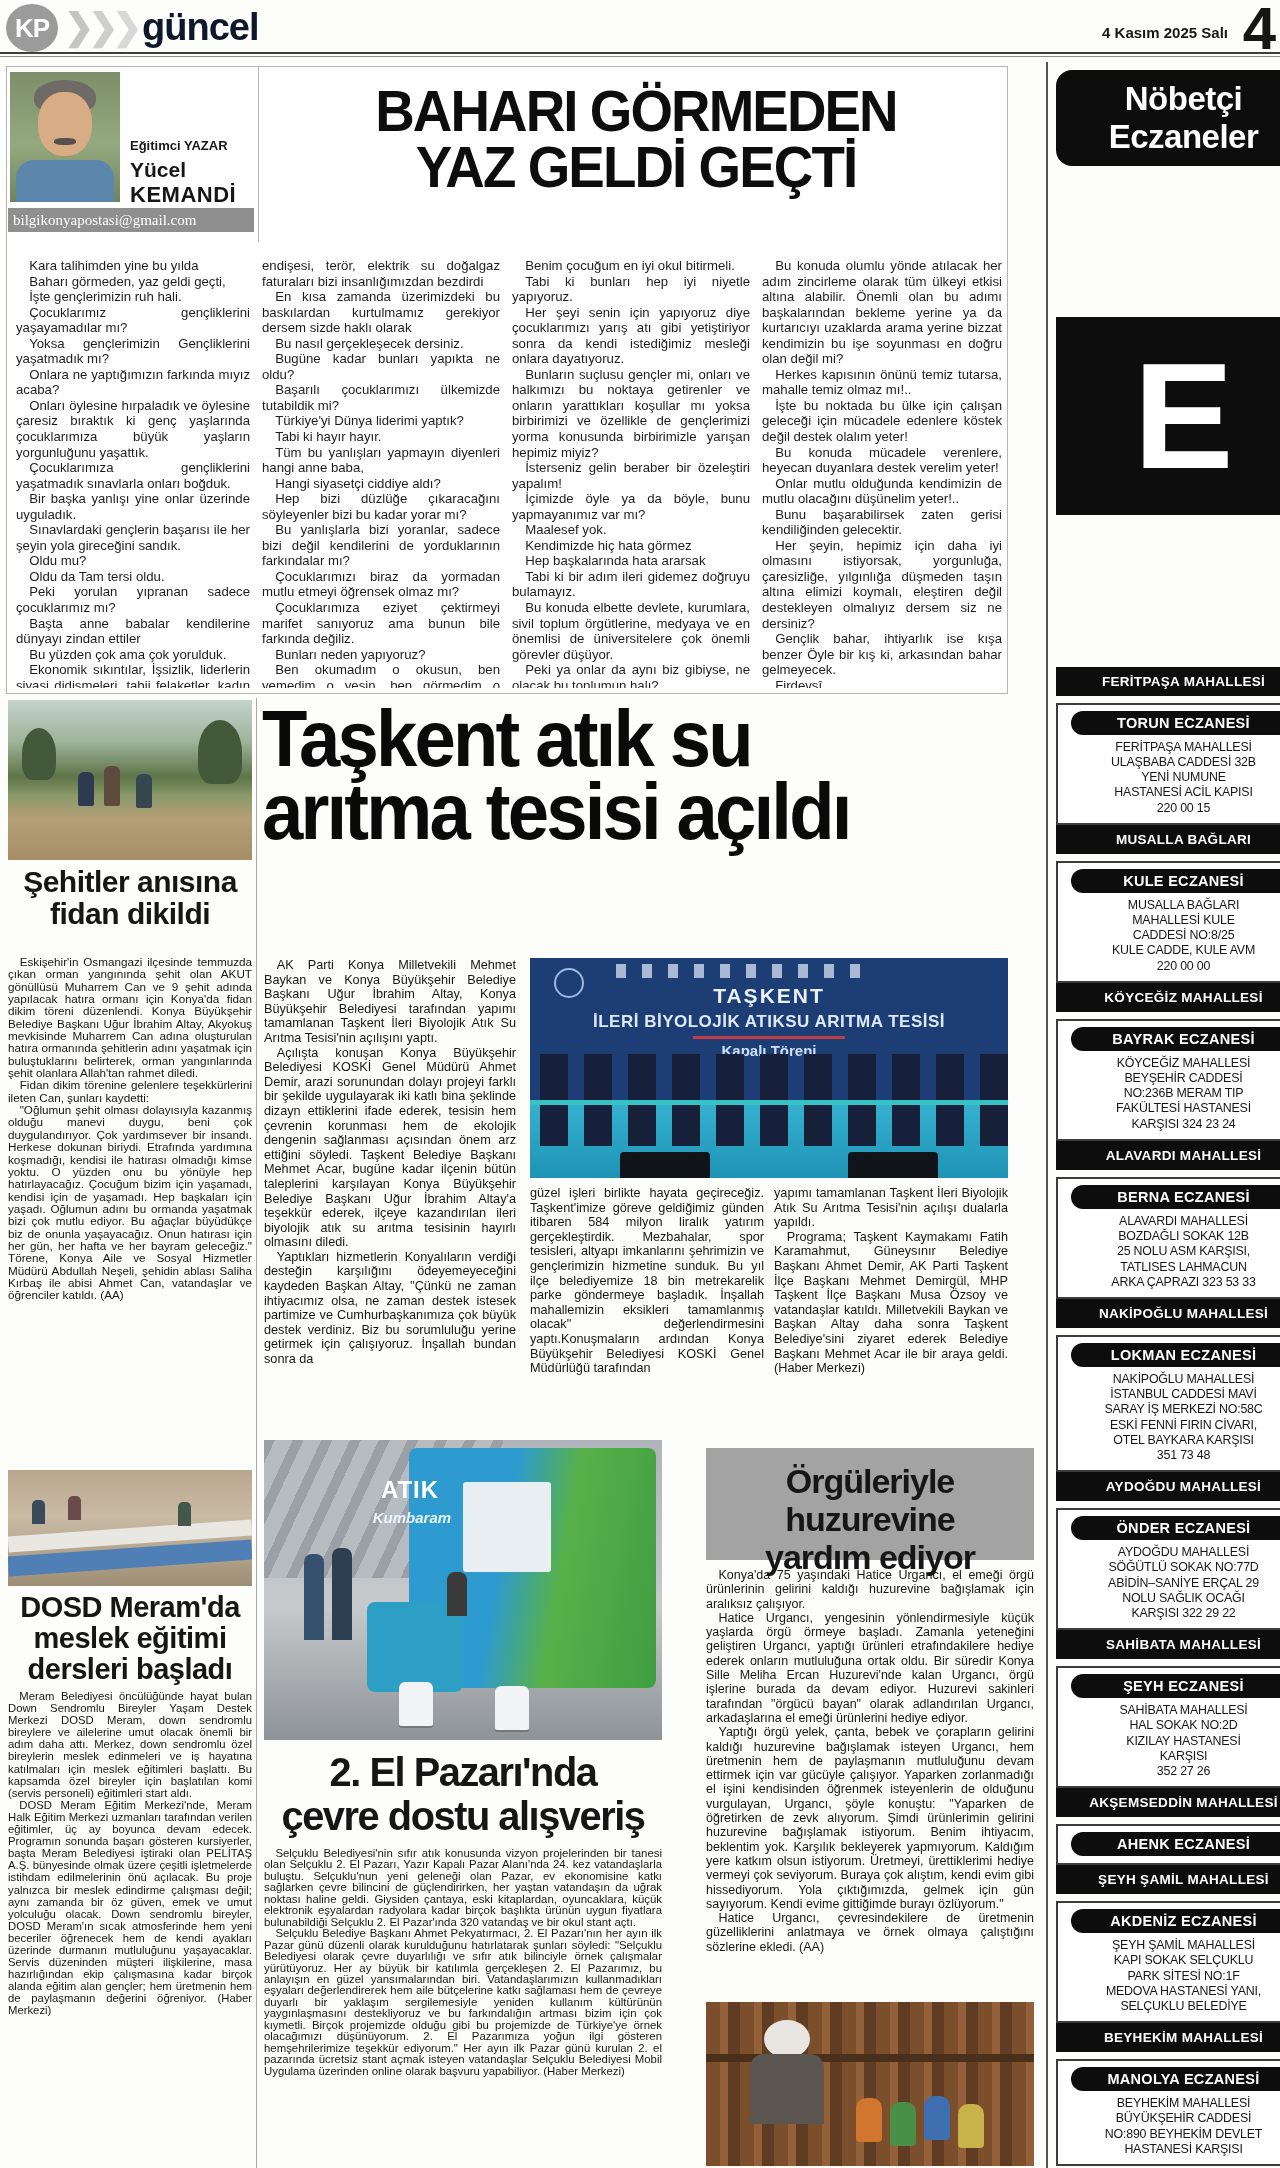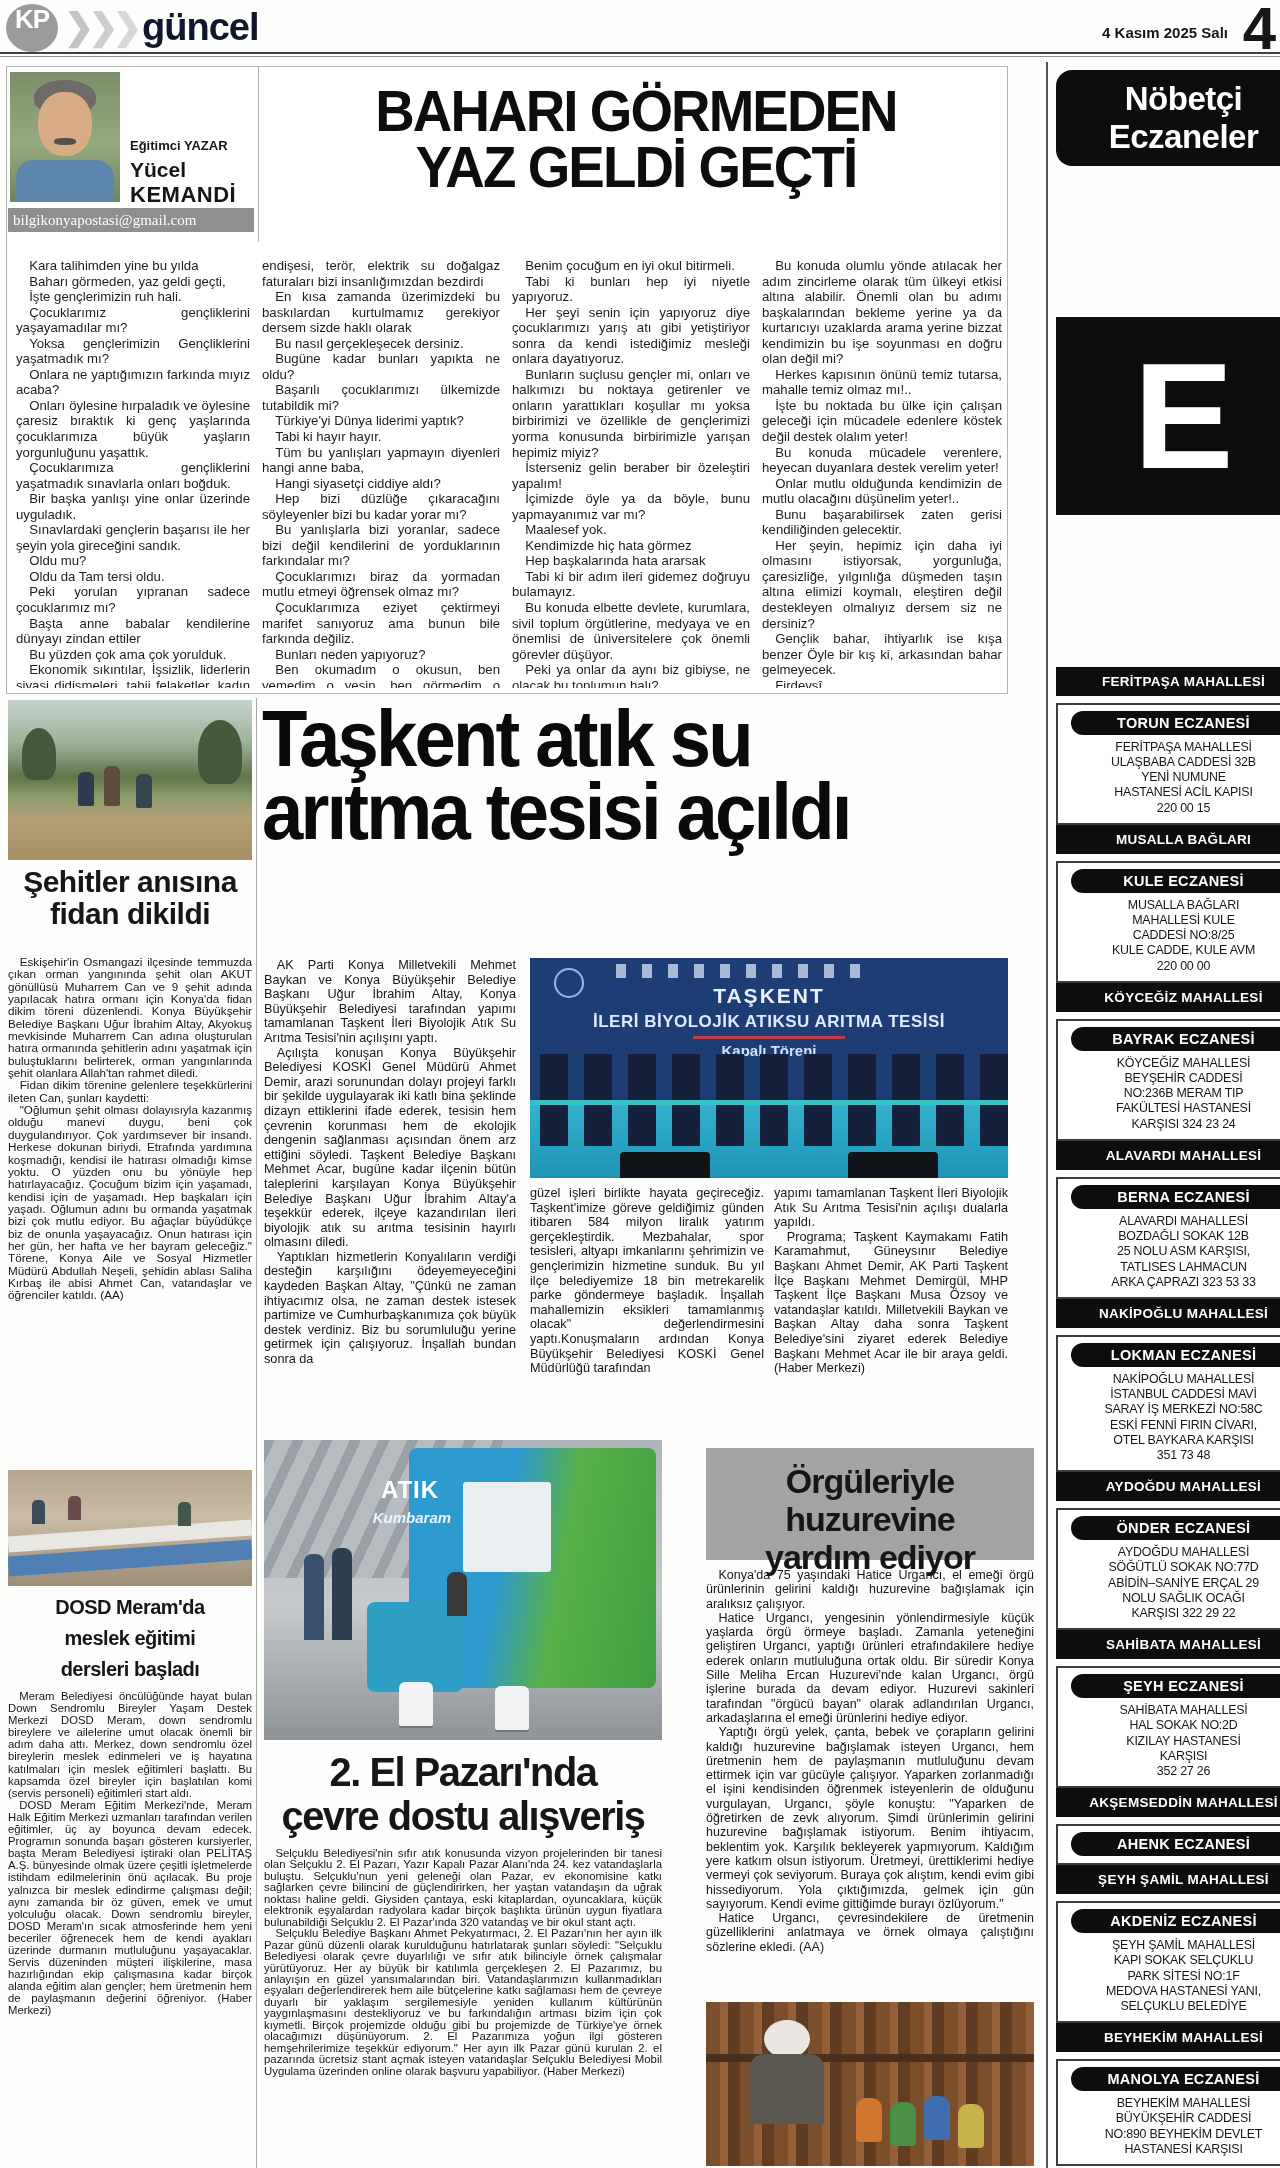--- a/index.html
+++ b/index.html
@@ -3,21 +3,21 @@
 <meta charset="utf-8">
 <style>
   * { margin:0; padding:0; box-sizing:border-box; }
   html,body { background:#e8e8e8; }
   body { font-family:"Liberation Sans", sans-serif; color:#161616; }
   #page { position:relative; width:1280px; height:2168px; background:#fdfdfc; margin:0 auto; overflow:hidden; }
   .abs { position:absolute; }
 
   
   .kp-circle { left:6px; top:4px; width:52px; height:48px; background:#9b9b9b; border-radius:50%;
-               display:flex; align-items:flex-start; justify-content:center; }
+               display:flex; align-items:center; justify-content:center; }
   .kp-circle span { color:#fff; font-weight:800; font-size:26px; letter-spacing:-1px; }
   .chevrons { left:64px; top:6px; font-size:36px; font-weight:800; color:#c4c4c4; letter-spacing:-6px; }
   .chevrons i:nth-child(2){ color:#cecece; } .chevrons i:nth-child(3){ color:#d8d8d8; }
   .chevrons i { font-style:normal; }
   .section-name { left:142px; top:6px; font-size:38px; font-weight:800; letter-spacing:-1px; color:#0f172a; }
   .issue-date { right:52px; top:24px; font-size:15px; font-weight:700; }
   .page-num { right:4px; top:-6px; font-size:60px; font-weight:800; }
   .mast-rule-a { left:0; top:52px; width:1280px; height:2px; background:#3f3f3f; }
   .mast-rule-b { left:0; top:56px; width:1280px; height:1px; background:#8d8d8d; }
 
@@ -54,21 +54,21 @@
   .sehitler-photo .tree { position:absolute; width:34px; height:52px; background:#44583a; border-radius:50% 50% 30% 30%; }
   .sehitler-photo .fig { position:absolute; width:16px; height:34px; border-radius:6px 6px 2px 2px; }
   .sehitler-title { left:8px; top:866px; width:244px; text-align:center; font-weight:800; font-size:30px; line-height:32px; letter-spacing:-.5px; }
   .sehitler-body { left:8px; top:956px; width:244px; height:510px; font-size:11.7px; line-height:12.35px;
                    text-align:justify; white-space:pre-line; overflow:hidden; }
   .dosd-photo { left:8px; top:1470px; width:244px; height:116px; overflow:hidden;
     background:linear-gradient(180deg,#b8a68e 0%,#cabba5 40%,#9e8e76 100%); }
   .dosd-photo .table1 { position:absolute; left:0; top:58px; width:244px; height:16px; background:#e8e7e2; transform:rotate(-4deg); }
   .dosd-photo .table2 { position:absolute; left:0; top:78px; width:244px; height:20px; background:#4f7fb5; transform:rotate(-4deg); }
   .dosd-photo .fig { position:absolute; width:13px; height:24px; border-radius:5px 5px 0 0; }
-  .dosd-title { left:8px; top:1592px; width:244px; text-align:center; font-weight:800; font-size:20px; line-height:31px; letter-spacing:-.5px; }
+  .dosd-title { left:8px; top:1592px; width:244px; text-align:center; font-weight:800; font-size:29px; line-height:31px; letter-spacing:-.5px; }
   .dosd-body { left:8px; top:1690px; width:244px; height:476px; font-size:11.3px; line-height:12.1px;
                text-align:justify; white-space:pre-line; overflow:hidden; }
 
   
   .taskent-headline { left:262px; top:702px; width:746px; height:252px; font-weight:900; font-size:79px;
                       line-height:.93; letter-spacing:-3px; color:#0a0a0a; }
   .taskent-headline > div { transform:scaleX(.94); transform-origin:left; }
   .taskent-photo { left:530px; top:958px; width:478px; height:220px; overflow:hidden; background:#1c3e74; }
   .taskent-photo .floor { position:absolute; left:0; bottom:0; width:100%; height:34%; background:linear-gradient(180deg,#35b2cf,#1e93b5); }
   .taskent-photo .banner-t1 { position:absolute; left:0; top:26px; width:100%; text-align:center; color:#eaf1ff; font-weight:800; font-size:21px; letter-spacing:2px; }

